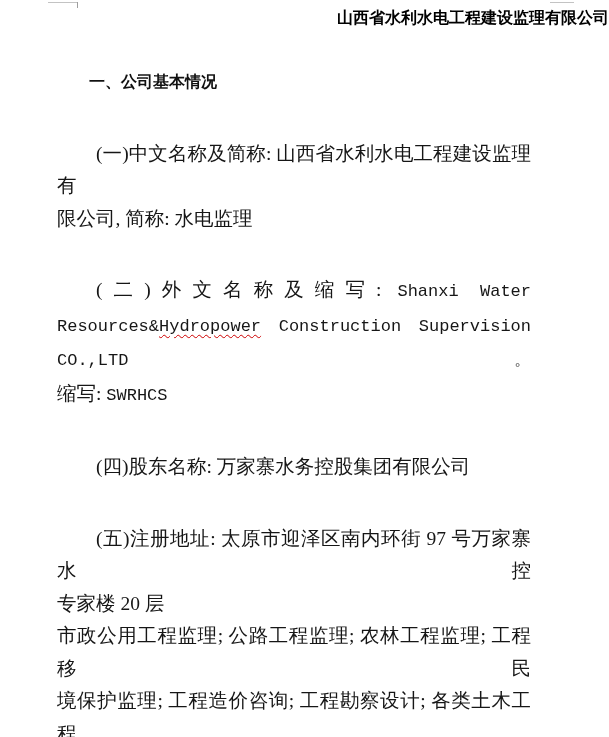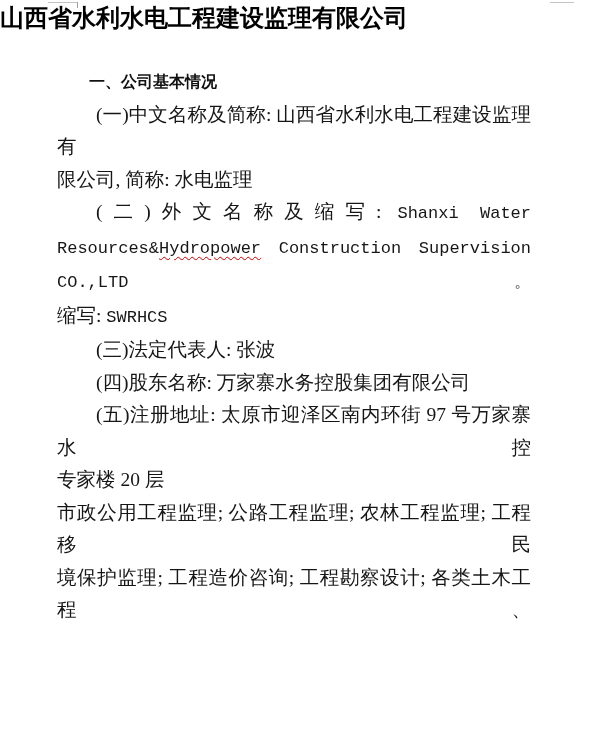--- a/index.html
+++ b/index.html
@@ -16,23 +16,23 @@
   .crop-mark.left { left: 48px; width: 30px; }
   .crop-mark.left::after {
     content: ""; position: absolute; right: 0; top: 0; width: 1px; height: 6px; background: #9e9e9e;
   }
   .crop-mark.right { left: 550px; width: 24px; }
 
   .title {
     margin: 0;
     font-family: "Liberation Serif", "DejaVu Serif", serif;
     font-weight: bold;
-    font-size: 24px;
+    font-size: 16px;
     line-height: 36px;
-    text-align: left;
+    text-align: right;
     color: #000;
   }
   .content {
     padding: 0 78px 0 57px; 
   }
   .heading {
     margin-top: 30px;
     font-family: "Liberation Sans", "DejaVu Sans", sans-serif;
     font-weight: bold;
     font-size: 16px;
@@ -40,21 +40,21 @@
     text-indent: 2em;
     color: #111;
   }
   .line {
     font-family: "Liberation Serif", "DejaVu Serif", serif;
     font-size: 19.5px;
     line-height: 32.5px;
     color: #161616;
     white-space: normal;
   }
-  .line.indent { text-indent: 2em; }
+  .line.indent { text-indent: 2em; margin-top: 39px; }
   .line.justify { text-align: justify; text-align-last: justify; }
   .mono { font-family: "Liberation Mono", "DejaVu Sans Mono", monospace; font-size: 17px; }
   .squiggle {
     text-decoration-line: underline;
     text-decoration-style: wavy;
     text-decoration-thickness: 1px;
     text-underline-offset: 3px;
   }
 </style>
 </head>
@@ -67,21 +67,20 @@
   <h1 class="title">山西省水利水电工程建设监理有限公司</h1>
 
   <div class="content">
     <div class="heading">一、公司基本情况</div>
     <div id="lines">
         <div class="line indent justify"><span>(一)中文名称及简称: 山西省水利水电工程建设监理有</span></div>
         <div class="line"><span>限公司, 简称: 水电监理</span></div>
         <div class="line indent justify"><span>(二)外文名称及缩写: </span><span class="mono">Shanxi Water</span></div>
         <div class="line justify"><span class="mono">Resources&amp;</span><span class="mono squiggle" style="text-decoration-color: rgb(204, 0, 0);">Hydropower</span><span class="mono"> Construction Supervision CO.,LTD 。</span></div>
         <div class="line"><span>缩写: </span><span class="mono">SWRHCS</span></div>
-        <div class="line indent"><span>(三)法定代表人: 张波</span></div>
         <div class="line indent"><span>(四)股东名称: 万家寨水务控股集团有限公司</span></div>
         <div class="line indent justify"><span>(五)注册地址: 太原市迎泽区南内环街 97 号万家寨水控</span></div>
         <div class="line"><span>专家楼 20 层</span></div>
         <div class="line justify"><span>市政公用工程监理; 公路工程监理; 农林工程监理; 工程移民</span></div>
         <div class="line justify"><span>境保护监理; 工程造价咨询; 工程勘察设计; 各类土木工程、</span></div>
       </div>
   </div>
 </div>
 
 </body></html>

